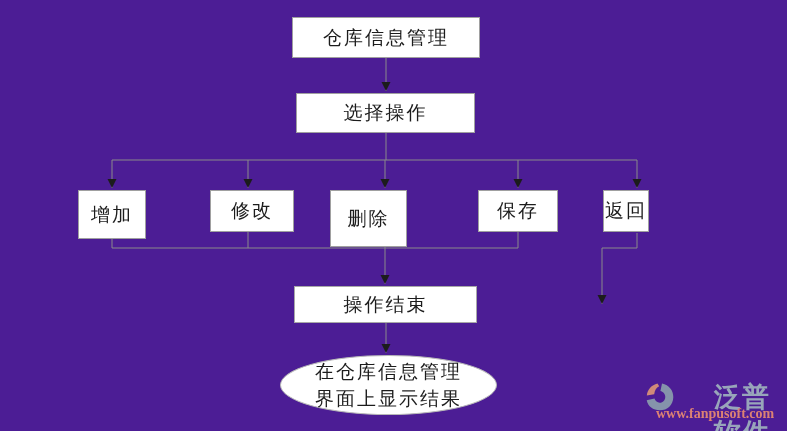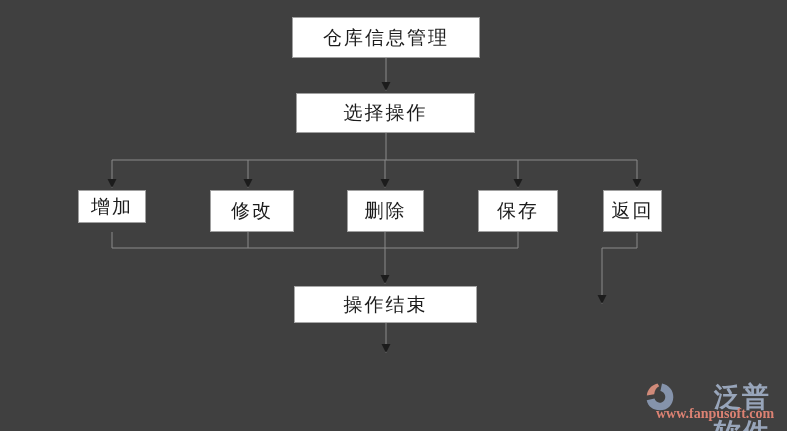--- a/index.html
+++ b/index.html
@@ -1,43 +1,43 @@
 <!DOCTYPE html>
 <html><head>
 <meta charset="utf-8">
 <style>
   html,body{margin:0;padding:0;background:#ffffff;}
   .canvas{
     position:relative;
     width:787px;height:431px;
-    background:#404040;
+    background:#4c1d95;
     overflow:hidden;
     font-family:"Liberation Serif","DejaVu Serif",serif;
   }
   .connector-layer{
     position:absolute;left:0;top:0;width:787px;height:431px;
   }
   .node{
     position:absolute;
     box-sizing:border-box;
     border:1px solid #a0a0a0;
     background:#ffffff;
     display:flex;align-items:center;justify-content:center;
     font-size:19px;color:#1c1c1c;
     letter-spacing:2px;
     text-align:center;
     white-space:pre-line;
   }
   .node-root   {left:292px;top:17px; width:188px;height:41px;}
   .node-select {left:296px;top:93px; width:179px;height:40px;}
-  .node-add    {left:78px; top:190px;width:68px; height:33px;}
+  .node-add    {left:78px; top:190px;width:68px; height:49px;}
   .node-modify {left:210px;top:190px;width:84px; height:42px;}
-  .node-delete {left:347px;top:190px;width:77px; height:42px;}
+  .node-delete {left:330px;top:190px;width:77px; height:57px;}
   .node-save   {left:478px;top:190px;width:80px; height:42px;text-align:right;}
-  .node-back   {left:603px;top:190px;width:59px; height:42px;}
+  .node-back   {left:603px;top:190px;width:46px; height:42px;}
   .node-end    {left:294px;top:286px;width:183px;height:37px;border-color:#a8a8a8;}
   .node-goto   {left:523px;top:306px;width:169px;height:57px;border-color:#c0c0c0;line-height:27px;}
   .node-result {
     left:280px;top:355px;width:217px;height:60px;
     border:1px solid #b8b8b8;border-radius:50%;
     line-height:27px;
   }
   .watermark-brand{
     position:absolute;left:674px;top:379px;
     font-family:"Liberation Sans","DejaVu Sans",sans-serif;
@@ -86,20 +86,22 @@
   </svg>
 
   <div class="node node-root">仓库信息管理</div>
   <div class="node node-select">选择操作</div>
   <div class="node node-add">增加</div>
   <div class="node node-modify">修改</div>
   <div class="node node-delete">删除</div>
   <div class="node node-save">保存</div>
   <div class="node node-back">返回</div>
   <div class="node node-end">操作结束</div>
+  <div class="node node-result">在仓库信息管理
+界面上显示结果</div>
 
   <svg class="watermark-icon" viewBox="0 0 32 32">
     <path d="M13.5 2.5 C7.5 4 3.5 8.5 2.8 14.5 L10.2 13.2 C10.8 9.2 12.2 6.8 15.2 5.2 Z" fill="#d08a79"></path>
     <path d="M18 2.5 C25 4 29.5 9.5 29.3 16.2 C29.1 24 23.5 29.3 15.8 29.3 C9 29.3 4 25.5 2.7 19.3 L10.5 17.6 C11.6 21 14.8 22.6 18 21.2 C21.6 19.6 22.4 14.6 19.6 11.8 C18.8 11 17.6 10.3 16.4 10.1 Z" fill="#8593ab"></path>
   </svg>
   <div class="watermark-brand">泛普软件</div>
   <div class="watermark-url">www.fanpusoft.com</div>
 
 </div>
 

